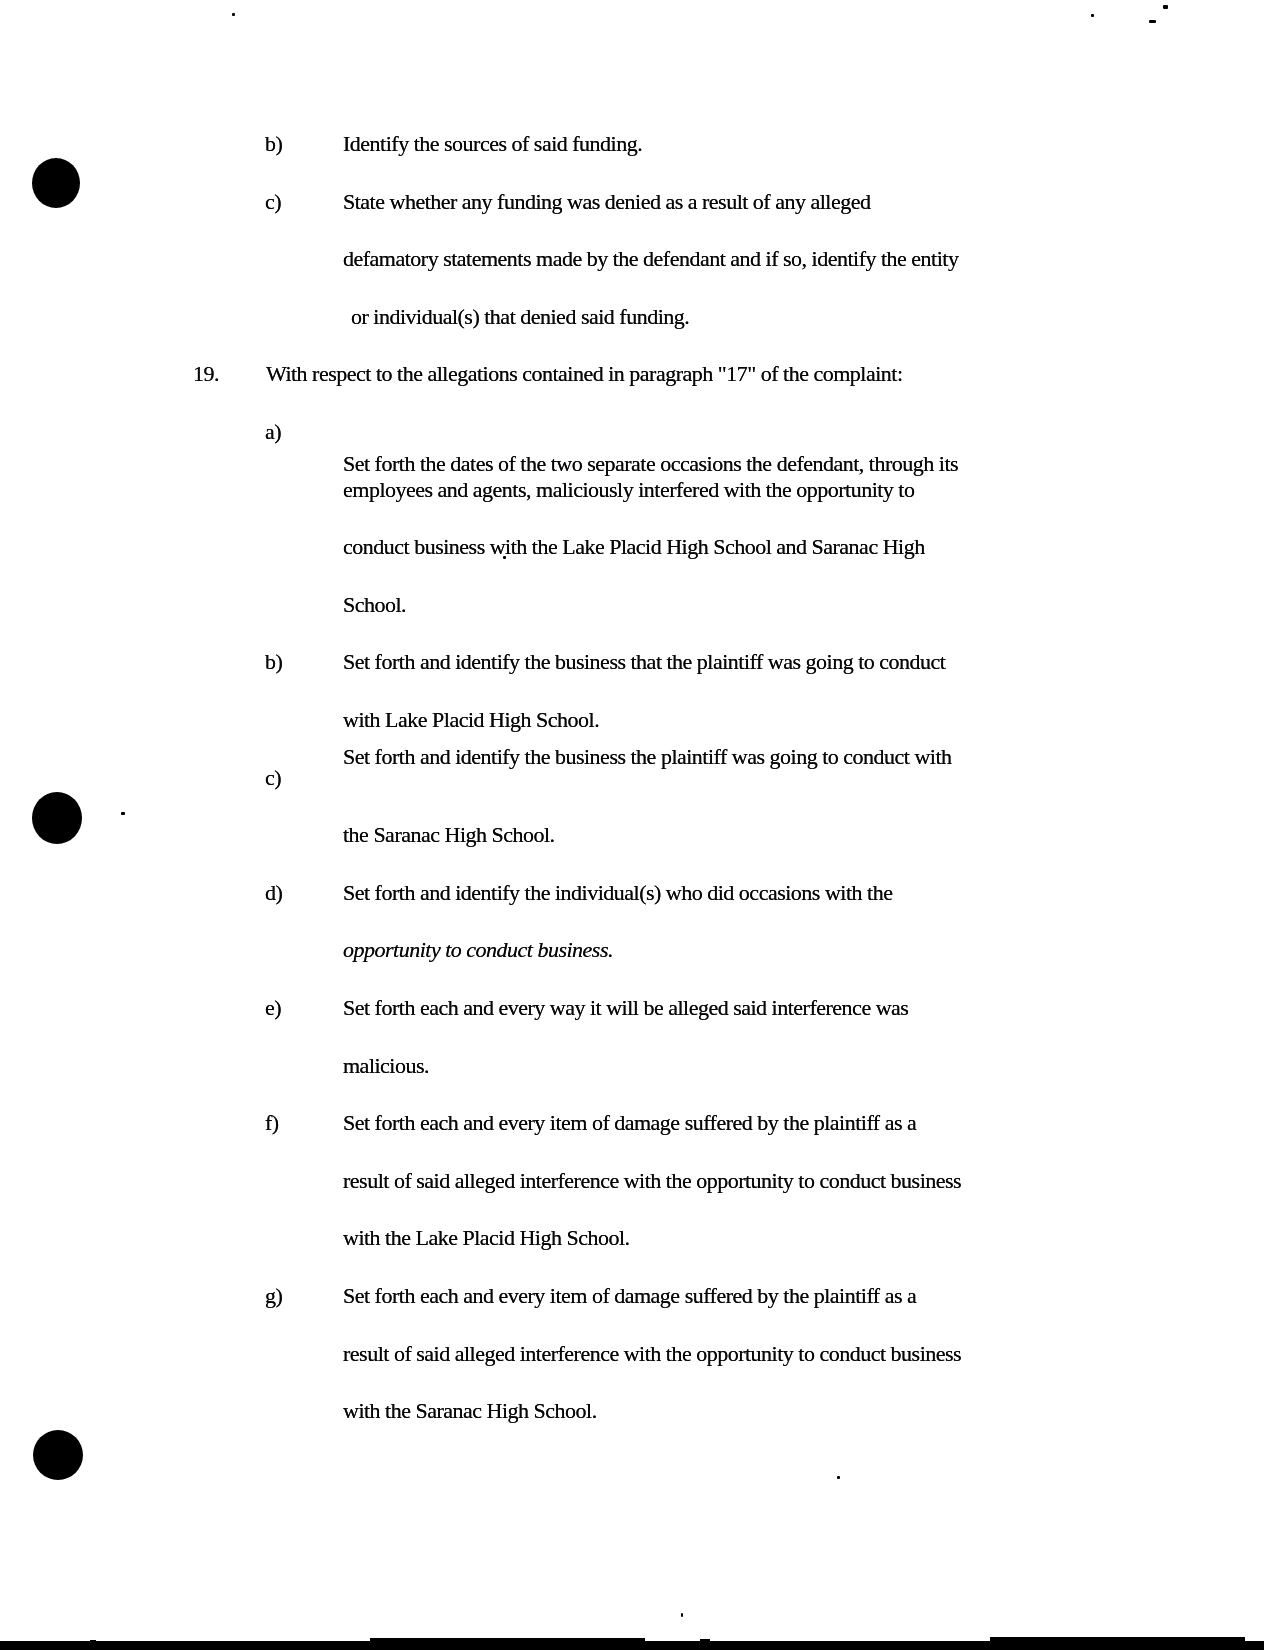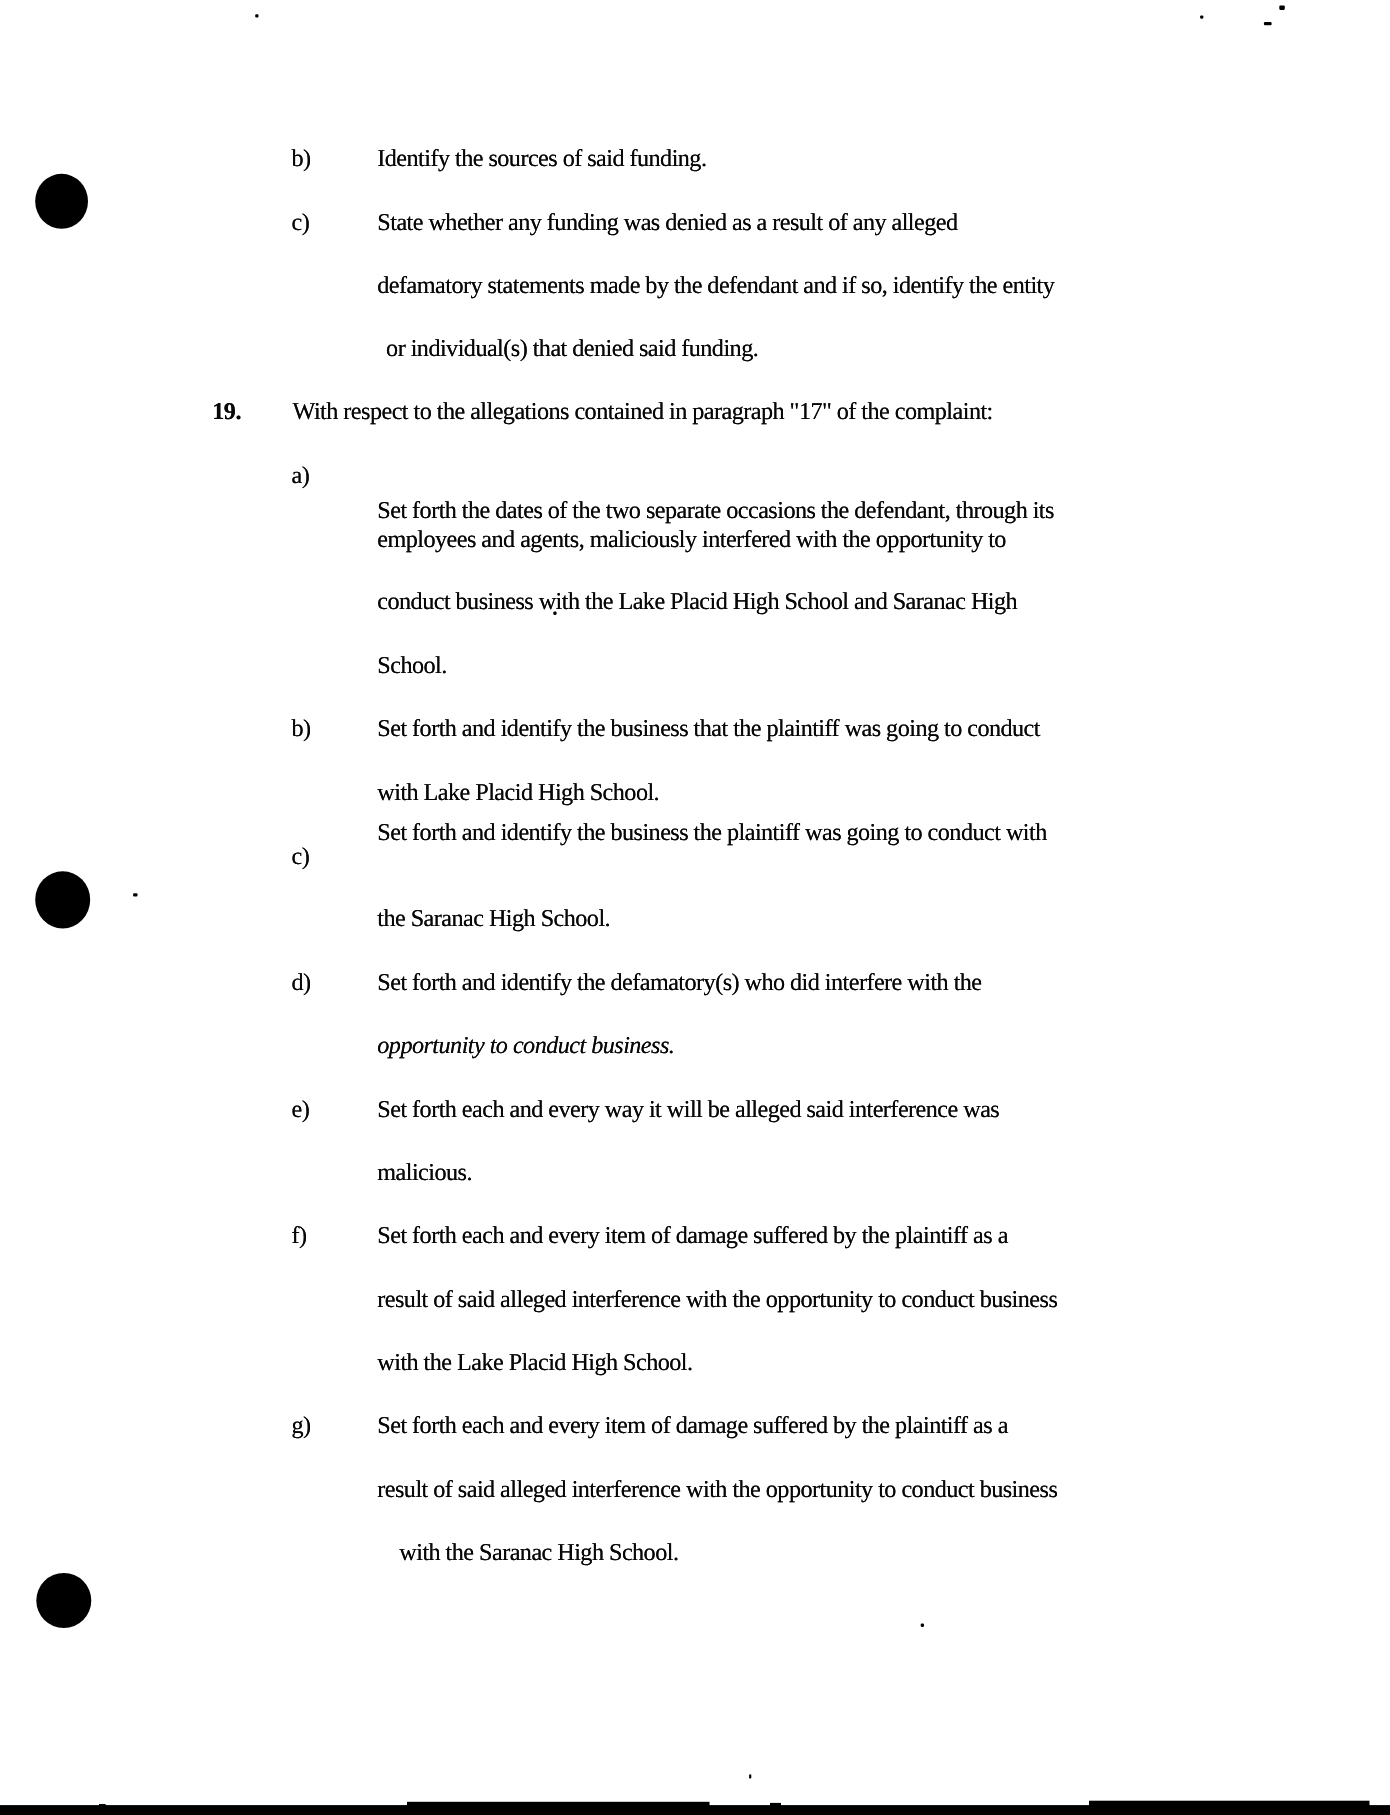--- a/index.html
+++ b/index.html
@@ -66,47 +66,47 @@
   <div class="speck" style="left:837px; top:1476px; width:3px; height:3px;"></div>
   <div class="speck" style="left:681px; top:1613px; width:2px; height:4px;"></div>
 
   <div id="text-layer">
       <div class="doc-line" style="left: 265px; top: 131px;">b)</div>
       <div class="doc-line" style="left: 343px; top: 131px;">Identify the sources of said funding.</div>
       <div class="doc-line" style="left: 265px; top: 189px;">c)</div>
       <div class="doc-line" style="left: 343px; top: 189px;">State whether any funding was denied as a result of any alleged</div>
       <div class="doc-line" style="left: 343px; top: 246px;">defamatory statements made by the defendant and if so, identify the entity</div>
       <div class="doc-line" style="left: 351px; top: 304px;">or individual(s) that denied said funding.</div>
-      <div class="doc-line" style="left: 193px; top: 361px; font-weight: bold;">19.</div>
+      <div class="doc-line" style="left: 193px; top: 361px;">19.</div>
       <div class="doc-line" style="left: 266px; top: 361px;">With respect to the allegations contained in paragraph "17" of the complaint:</div>
       <div class="doc-line" style="left: 265px; top: 419px;">a)</div>
       <div class="doc-line" style="left: 343px; top: 419px; margin-top: 32px;">Set forth the dates of the two separate occasions the defendant, through its</div>
       <div class="doc-line" style="left: 343px; top: 477px;">employees and agents, maliciously interfered with the opportunity to</div>
       <div class="doc-line" style="left: 343px; top: 534px;">conduct business with the Lake Placid High School and Saranac High</div>
       <div class="doc-line" style="left: 343px; top: 592px;">School.</div>
       <div class="doc-line" style="left: 265px; top: 649px;">b)</div>
       <div class="doc-line" style="left: 343px; top: 649px;">Set forth and identify the business that the plaintiff was going to conduct</div>
       <div class="doc-line" style="left: 343px; top: 707px;">with Lake Placid High School.</div>
       <div class="doc-line" style="left: 265px; top: 765px;">c)</div>
       <div class="doc-line" style="left: 343px; top: 744px;">Set forth and identify the business the plaintiff was going to conduct with</div>
       <div class="doc-line" style="left: 343px; top: 822px;">the Saranac High School.</div>
       <div class="doc-line" style="left: 265px; top: 880px;">d)</div>
-      <div class="doc-line" style="left: 343px; top: 880px;">Set forth and identify the defamatory(s) who did interfere with the</div>
+      <div class="doc-line" style="left: 343px; top: 880px;">Set forth and identify the individual(s) who did occasions with the</div>
       <div class="doc-line" style="left: 343px; top: 937px; font-style: italic;">opportunity to conduct business.</div>
       <div class="doc-line" style="left: 265px; top: 995px;">e)</div>
       <div class="doc-line" style="left: 343px; top: 995px;">Set forth each and every way it will be alleged said interference was</div>
       <div class="doc-line" style="left: 343px; top: 1053px;">malicious.</div>
       <div class="doc-line" style="left: 265px; top: 1110px;">f)</div>
       <div class="doc-line" style="left: 343px; top: 1110px;">Set forth each and every item of damage suffered by the plaintiff as a</div>
       <div class="doc-line" style="left: 343px; top: 1168px;">result of said alleged interference with the opportunity to conduct business</div>
       <div class="doc-line" style="left: 343px; top: 1225px;">with the Lake Placid High School.</div>
       <div class="doc-line" style="left: 265px; top: 1283px;">g)</div>
       <div class="doc-line" style="left: 343px; top: 1283px;">Set forth each and every item of damage suffered by the plaintiff as a</div>
       <div class="doc-line" style="left: 343px; top: 1341px;">result of said alleged interference with the opportunity to conduct business</div>
-      <div class="doc-line" style="left: 343px; top: 1398px; margin-left: 20px;">with the Saranac High School.</div>
+      <div class="doc-line" style="left: 343px; top: 1398px;">with the Saranac High School.</div>
     </div>
 
   <div class="scan-bar"></div>
   <div class="scan-bar-ragged" style="left:370px; top:1638px; width:275px; height:4px;"></div>
   <div class="scan-bar-ragged" style="left:990px; top:1637px; width:255px; height:5px;"></div>
   <div class="scan-bar-ragged" style="left:700px; top:1639px; width:10px; height:3px;"></div>
   <div class="scan-bar-ragged" style="left:90px; top:1640px; width:6px; height:2px;"></div>
 
 </div>
 

